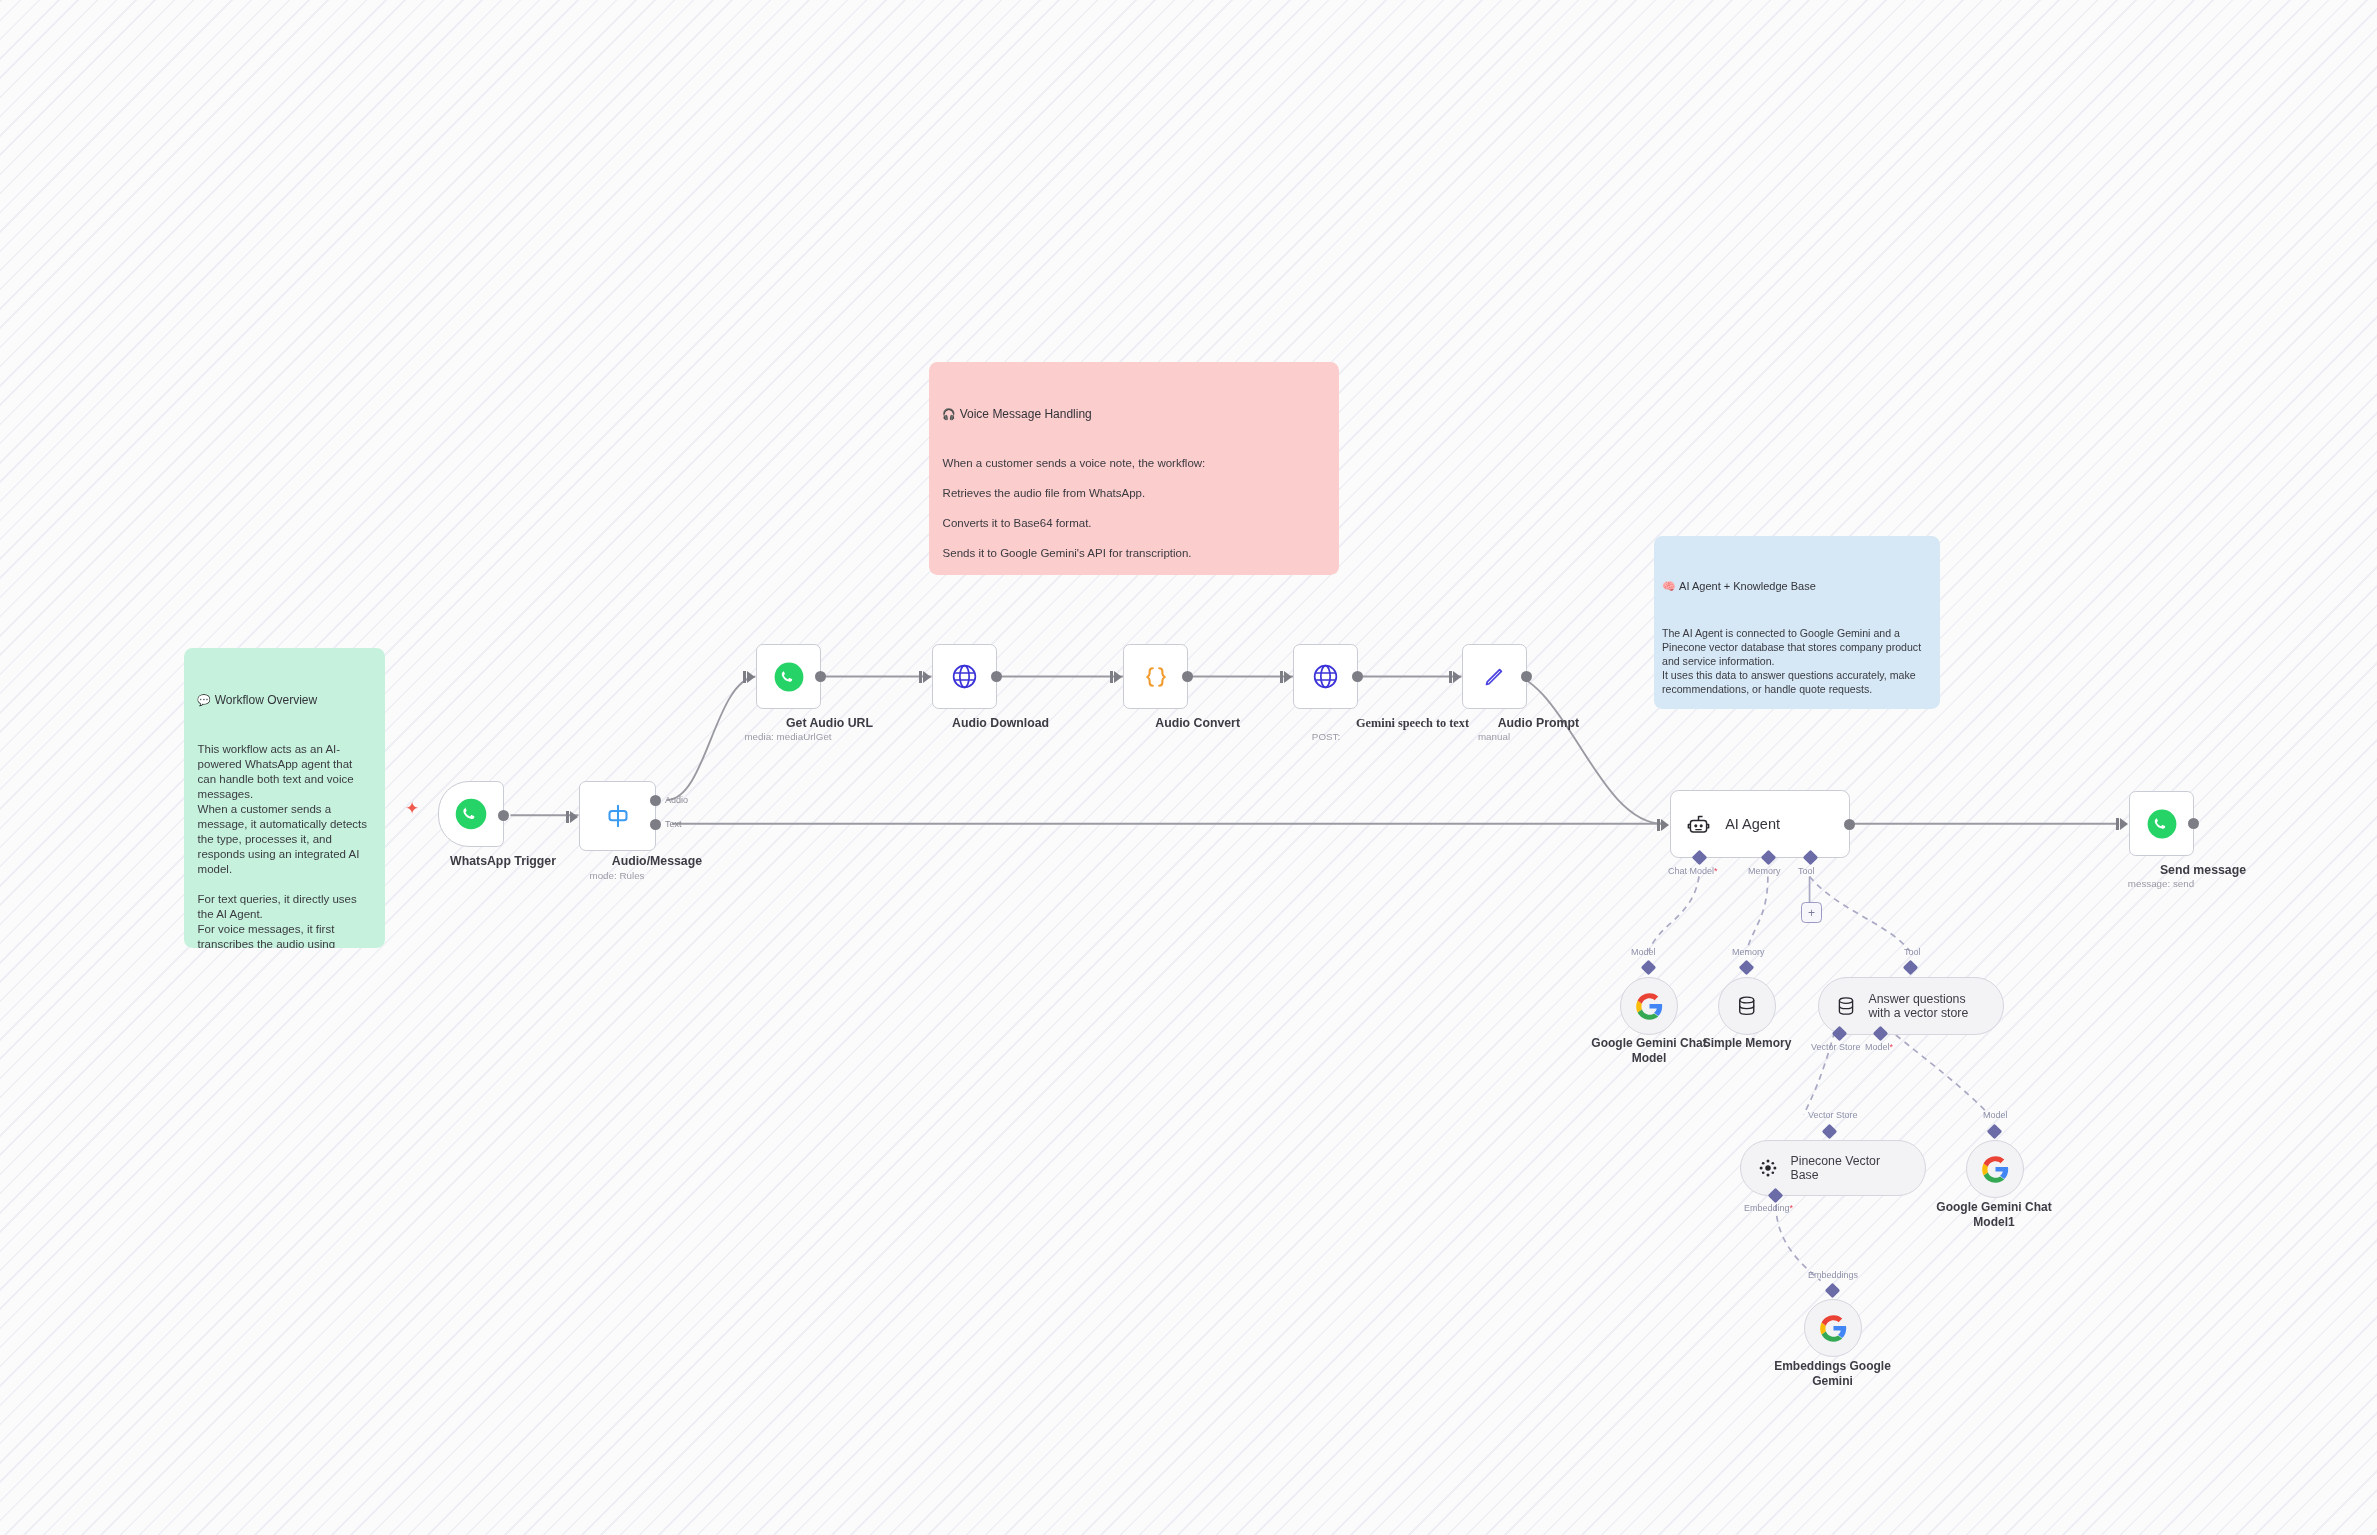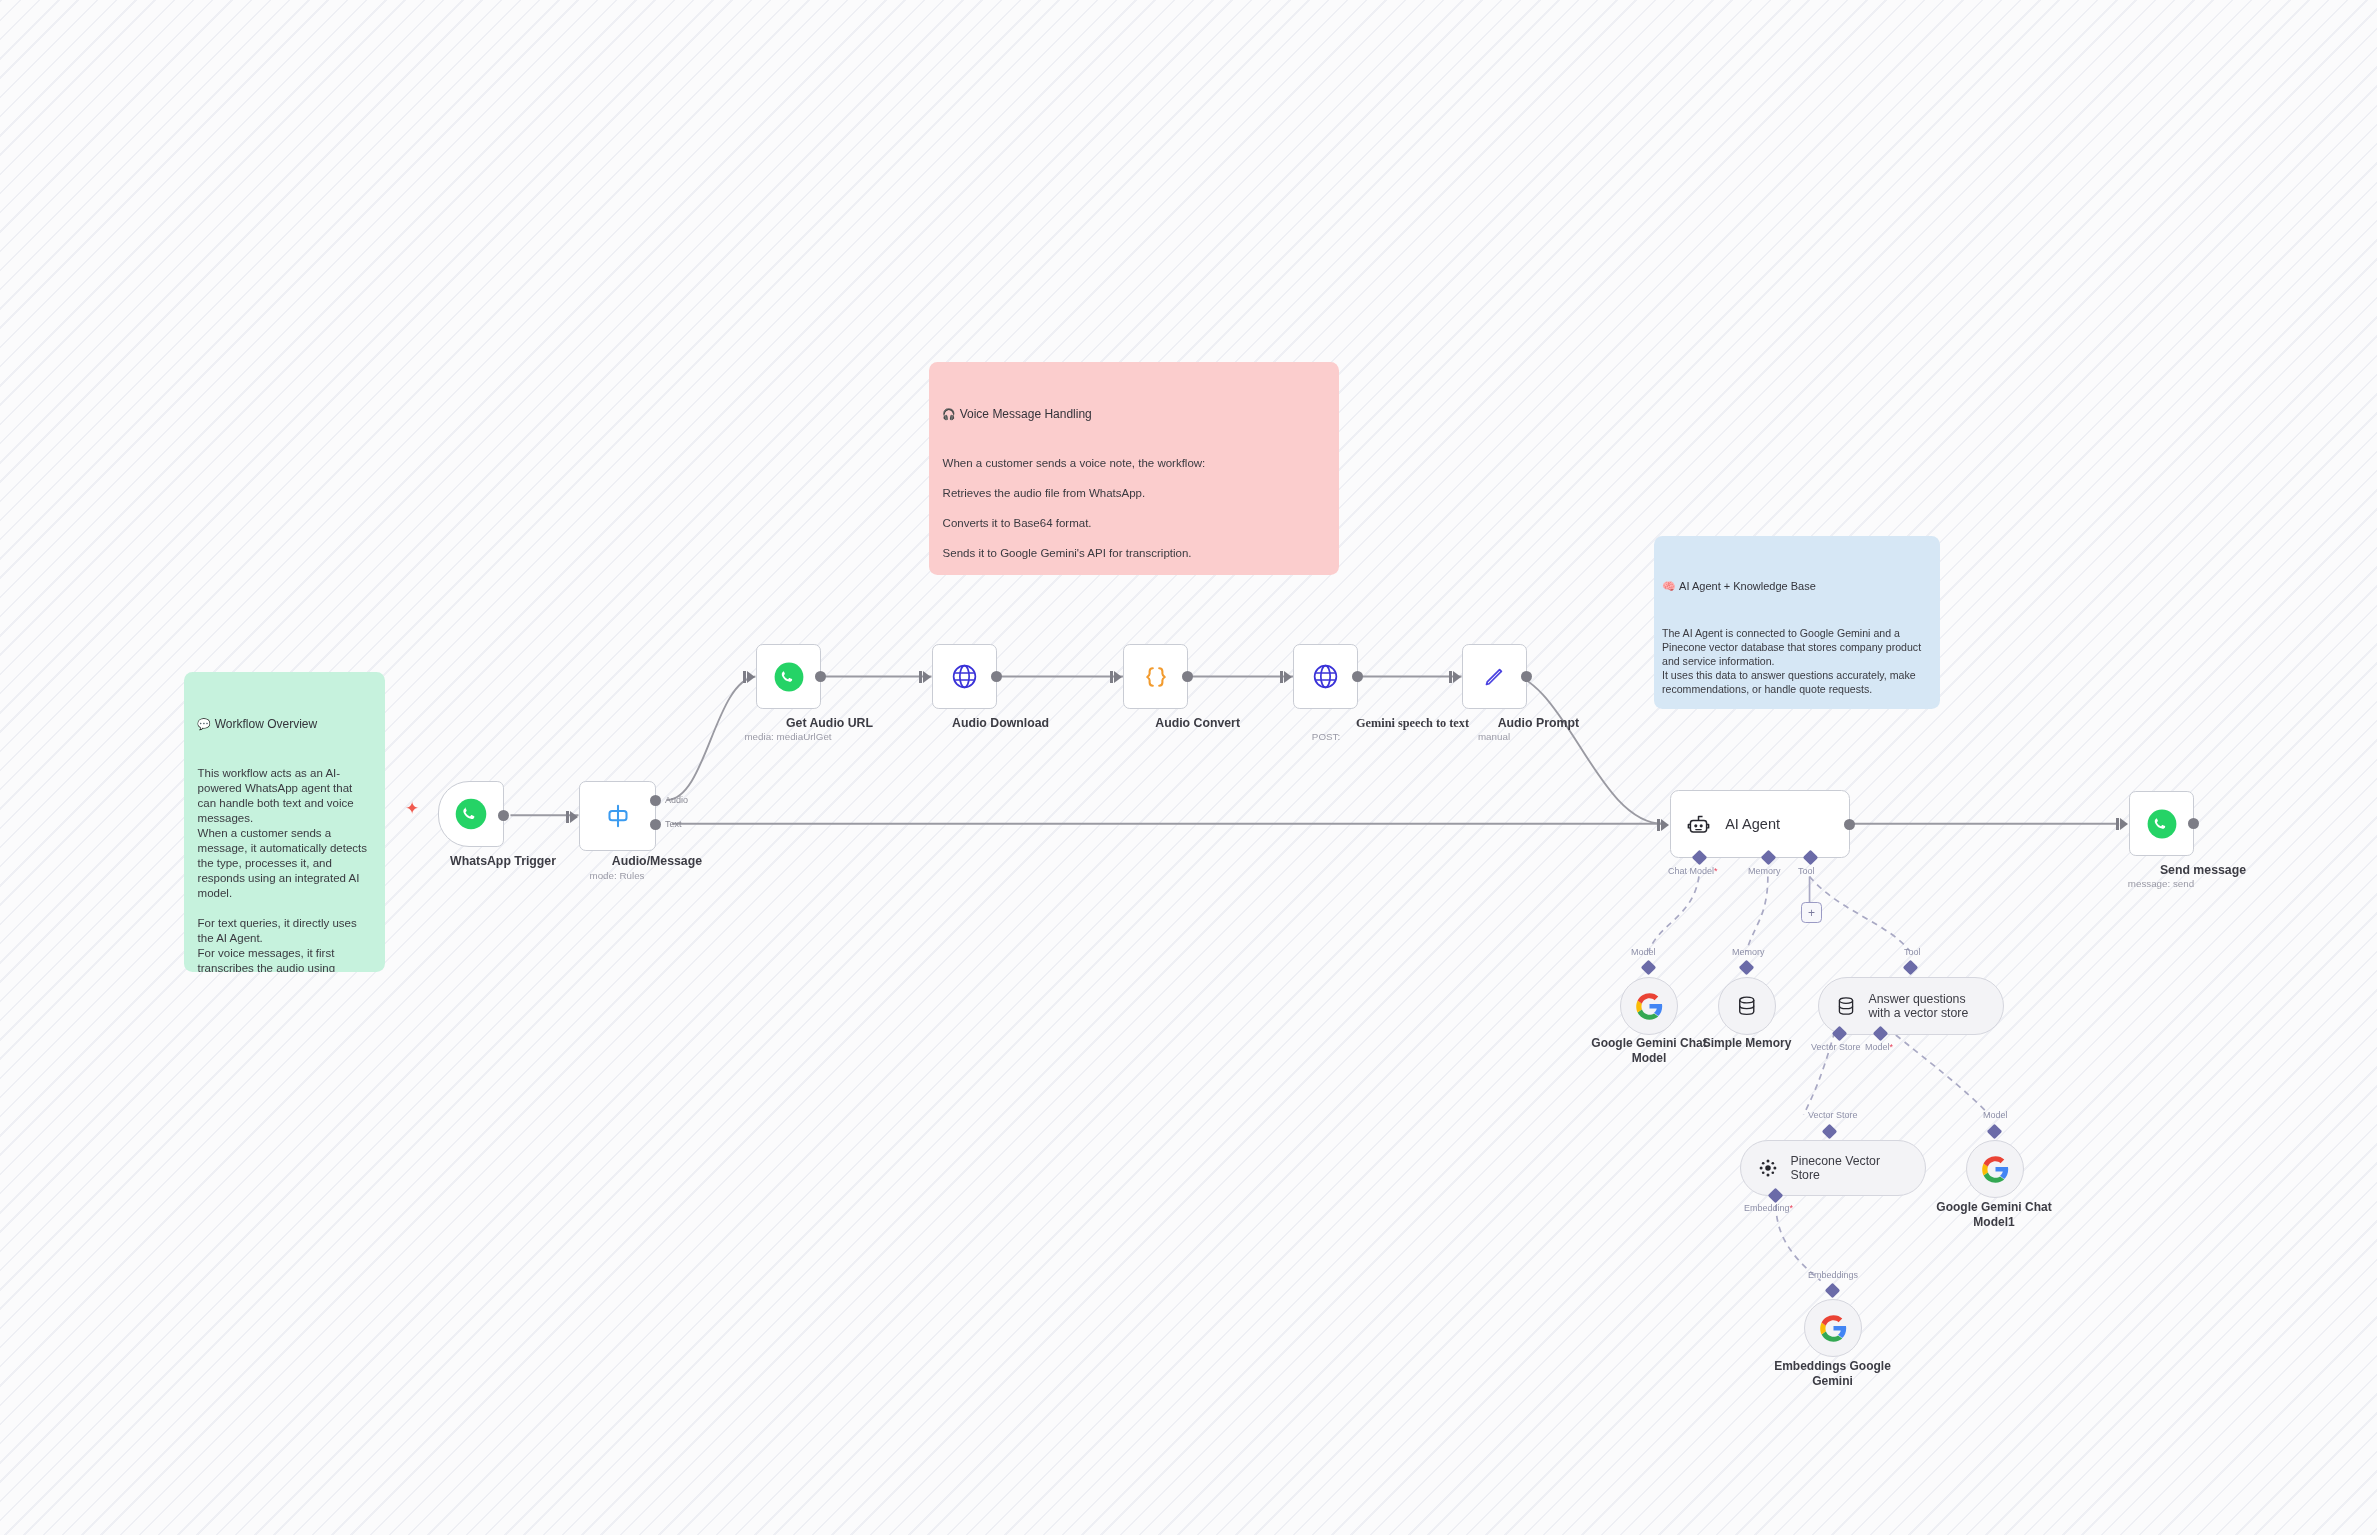--- a/index.html
+++ b/index.html
@@ -35,21 +35,21 @@
     overflow: hidden;
   }
   .sticky .sticky-title {
     font-size: 12px;
     line-height: 21px;
     color: #33333a;
     margin-bottom: 0.9px;
     white-space: nowrap;
   }
   .sticky .emoji { margin-right: 3.4px; font-size: 11px; }
-  .sticky-green { background:#c6f2dd;margin-top:24px; }
+  .sticky-green { background:#c6f2dd; }
   .sticky-pink  { background:#fbcdcd; }
   .sticky-blue  { background:#d6e7f5; }
 
   
   .node {
     position: absolute;
     box-sizing: border-box;
     background: #ffffff;
     border: 1.4px solid #c9ccd4;
     border-radius: 6.8px;
@@ -447,21 +447,21 @@
         <circle cx="20" cy="8.5" r="2.5"></circle>
         <circle cx="20" cy="31.5" r="2.5"></circle>
         <circle cx="8.5" cy="20" r="2.5"></circle>
         <circle cx="31.5" cy="20" r="2.5"></circle>
         <circle cx="12" cy="12" r="2.2"></circle>
         <circle cx="28" cy="12" r="2.2"></circle>
         <circle cx="12" cy="28" r="2.2"></circle>
         <circle cx="28" cy="28" r="2.2"></circle>
       </g>
     </svg>
-    <span class="pill-text" style="width:111px; display:inline-block;">Pinecone Vector Store</span>
+    <span class="pill-text" style="width:111px; display:inline-block;">Pinecone Vector Base</span>
   </div>
   <div class="diamond" style="left:1770px; top:1190px;"></div>
   <div class="port-label" style="left:1744px; top:1203px;">
     <span>Embedding</span><span class="req">*</span>
   </div>
 
   <div class="port-label" style="left:1983px; top:1110px;">Model</div>
   <div class="diamond" style="left:1989px; top:1126px;"></div>
   <div class="subnode-round" style="left:1966px; top:1140px;">
     <svg class="icon" width="29" height="29" viewBox="0 0 48 48">

